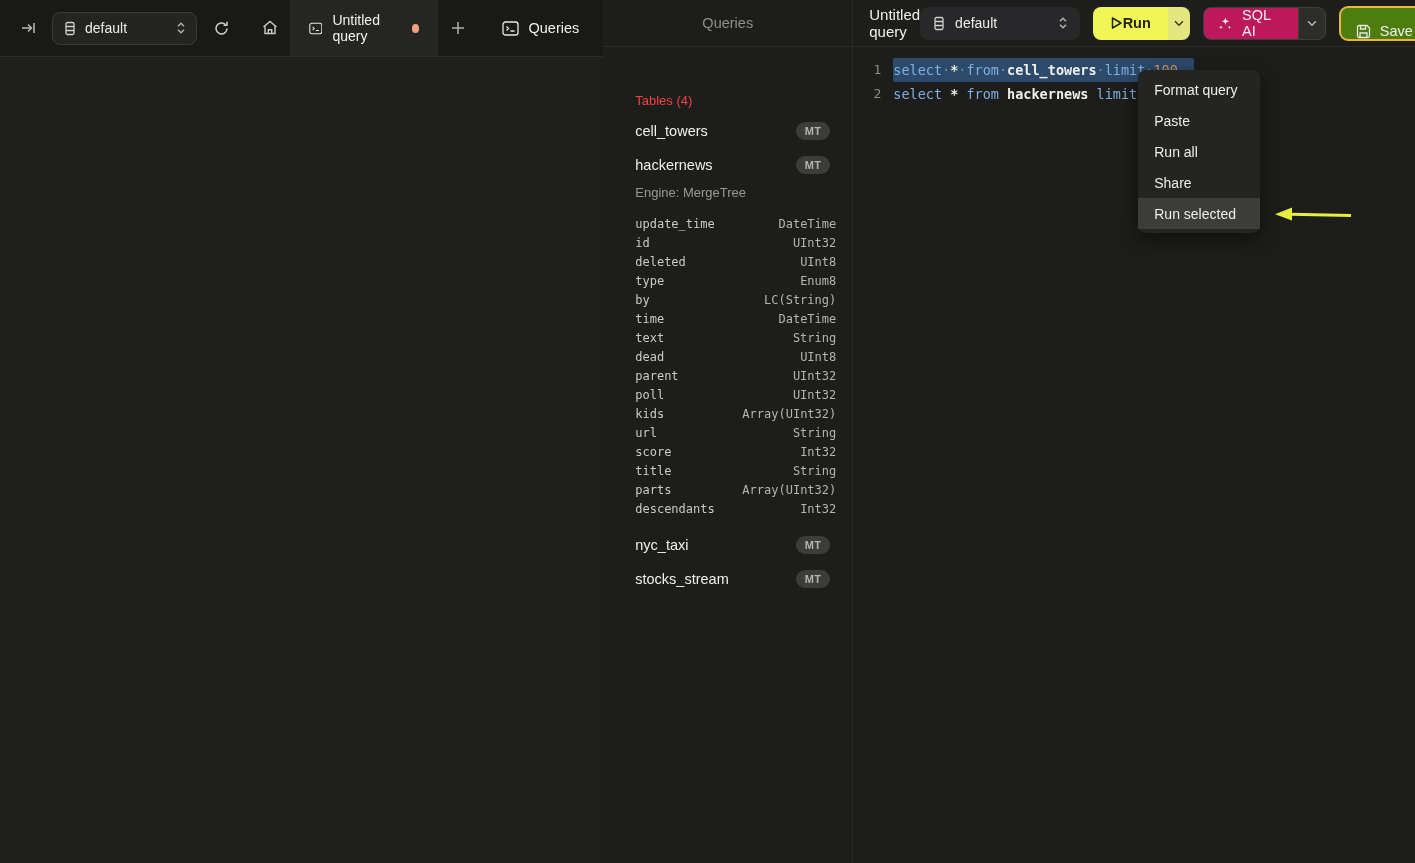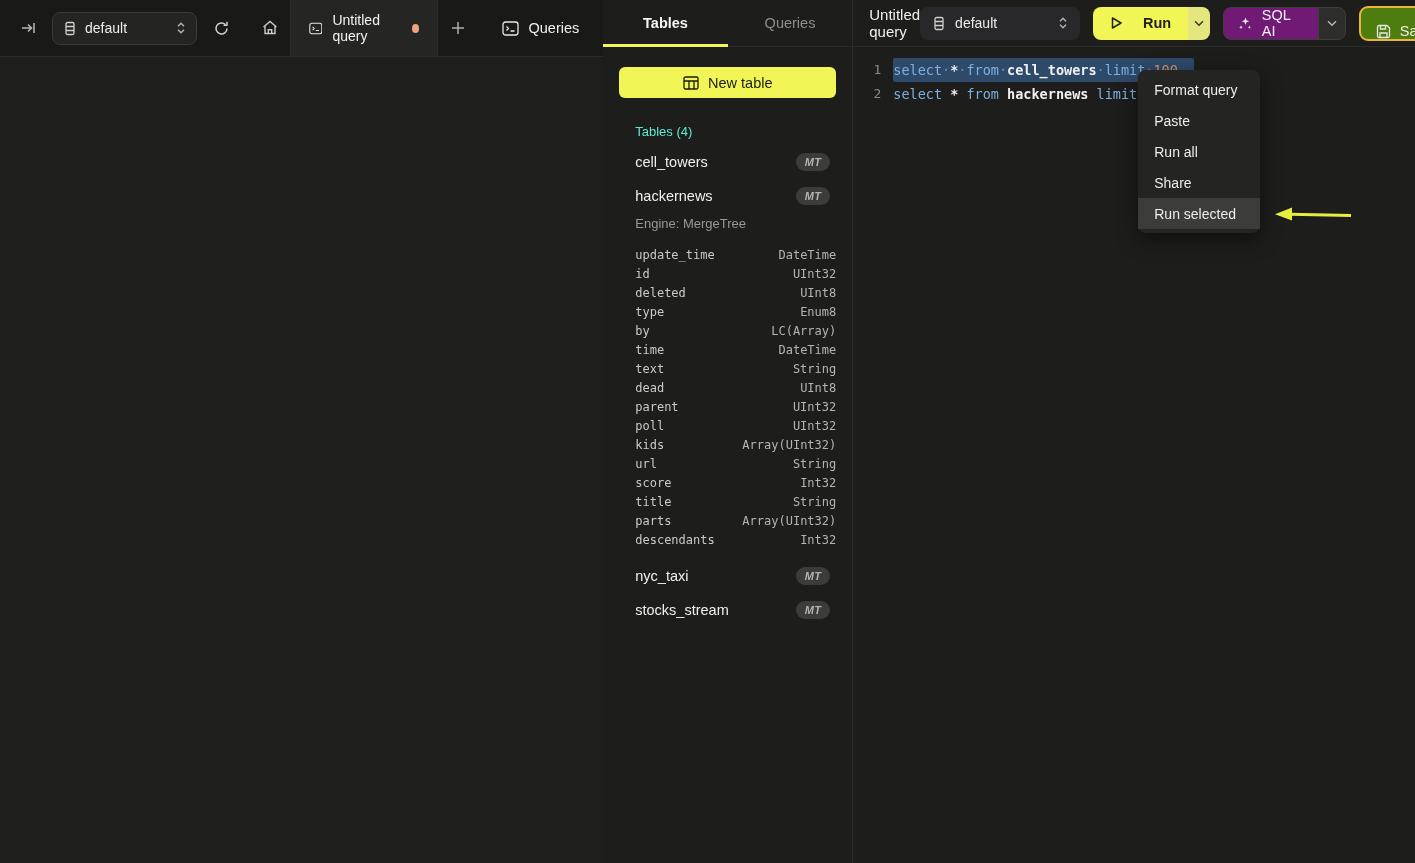--- a/index.html
+++ b/index.html
@@ -77,29 +77,29 @@
   }
   .search-box {
     margin-top:17px; height:33px; border:1px solid #3a3a38; border-radius:8px;
     display:flex; align-items:center; gap:9px; padding:0 11px; color:#88888a;
   }
   .search-box input {
     background:transparent; border:none; outline:none; color:#d8d8d6;
     font-size:14.5px; flex:1; font-family:"Liberation Sans", sans-serif;
   }
   .search-box input::placeholder { color:#8a8a88; }
-  .section-label { margin:26px 0 6px 16px; color:#5eead4; font-size:13px; }
+  .section-label { margin:26px 0 6px 16px; color:#ef4444; font-size:13px; }
   .table-row {
     display:flex; align-items:center; justify-content:space-between;
     padding:8px 6px 8px 16px; cursor:pointer; border-radius:6px;
   }
   .table-row .tname { color:#f0f0ee; font-size:14.5px; font-weight:500; }
   .mt-badge {
     background:#3c3c3a; color:#b2b2b0; font-size:11px; font-weight:600;
-    border-radius:10px; padding:3px 9px; letter-spacing:.3px;font-style:italic;
+    border-radius:10px; padding:3px 9px; letter-spacing:.3px;
   }
   .engine-row { padding:3px 16px 8px; color:#98989б; color:#989896; font-size:13px; }
   .col-row {
     display:flex; justify-content:space-between; padding:2.5px 0 2.5px 16px;
     font-family:"DejaVu Sans Mono", monospace; font-size:12px;
   }
   .col-row .cname { color:#cacac8; }
   .col-row .ctype { color:#b4b4b2; }
 
   
@@ -113,30 +113,30 @@
   .tb-db-select {
     display:flex; align-items:center; gap:9px; background:#28282a;
     border:none; border-radius:8px; height:33px; padding:0 12px; width:166px;
     color:#ececea; cursor:pointer; font-size:14px;
     font-family:"Liberation Sans", sans-serif;
   }
   .tb-db-select .lbl { flex:1; text-align:left; }
   .run-btn { display:flex; border-radius:8px; overflow:hidden; cursor:pointer; height:33px; }
   .run-main {
     background:#f2f556; color:#23231a; border:none; display:flex; align-items:center;
-    gap:20px; padding:0 17px; font-size:14.5px; font-weight:600; cursor:pointer;
+    gap:0; padding:0 17px; font-size:14.5px; font-weight:600; cursor:pointer;
     font-family:"Liberation Sans", sans-serif;
   }
   .run-caret {
     background:#e3e77d; border:none; width:27px; display:flex; align-items:center;
     justify-content:center; color:#3a3a22; cursor:pointer;
   }
   .sqlai-btn {
     display:flex; align-items:stretch; border:1px solid #3e3e3c; border-radius:8px;
-    overflow:hidden; height:33px; cursor:pointer; background:#701a75;
+    overflow:hidden; height:33px; cursor:pointer; background:#be185d;
   }
   .sqlai-main {
     display:flex; align-items:center; gap:9px; padding:0 14px; color:#f0f0ee;
     font-size:14.5px; font-weight:500;
   }
   .sqlai-caret {
     width:28px; display:flex; align-items:center; justify-content:center;
     color:#b5b5b3; background:#2d2d2b; border-left:1px solid #3e3e3c;
   }
   .save-btn {
@@ -245,31 +245,23 @@
           </svg>
         <span>Queries</span>
       </div>
     </div>
   </div>
 
   <div class="body">
 
     <aside class="sidebar">
       <div class="sidebar-tabs">
-        <div class="sidebar-tab active">Tables</div>
         <div class="sidebar-tab">Queries</div>
       </div>
       <div class="sidebar-content">
-        <button class="new-table-btn">
-          <svg width="16" height="14" viewBox="0 0 16 14" fill="none" stroke="#1c1c12" stroke-width="1.3">
-              <rect x="1" y="1" width="14" height="12" rx="1.5"></rect>
-              <path d="M1 5h14M6 5v8M11 5v8"></path>
-            </svg>
-          <span>New table</span>
-        </button>
         <div class="section-label">Tables (4)</div>
         <div id="tables-list">
             <div class="table-row">
               <span class="tname">cell_towers</span>
               <span class="mt-badge">MT</span>
             </div>
             <div class="table-row">
               <span class="tname">hackernews</span>
               <span class="mt-badge">MT</span>
             </div>
@@ -286,21 +278,21 @@
               <div class="col-row">
                 <span class="cname">deleted</span>
                 <span class="ctype">UInt8</span>
               </div>
               <div class="col-row">
                 <span class="cname">type</span>
                 <span class="ctype">Enum8</span>
               </div>
               <div class="col-row">
                 <span class="cname">by</span>
-                <span class="ctype">LC(Array)</span>
+                <span class="ctype">LC(String)</span>
               </div>
               <div class="col-row">
                 <span class="cname">time</span>
                 <span class="ctype">DateTime</span>
               </div>
               <div class="col-row">
                 <span class="cname">text</span>
                 <span class="ctype">String</span>
               </div>
               <div class="col-row">

